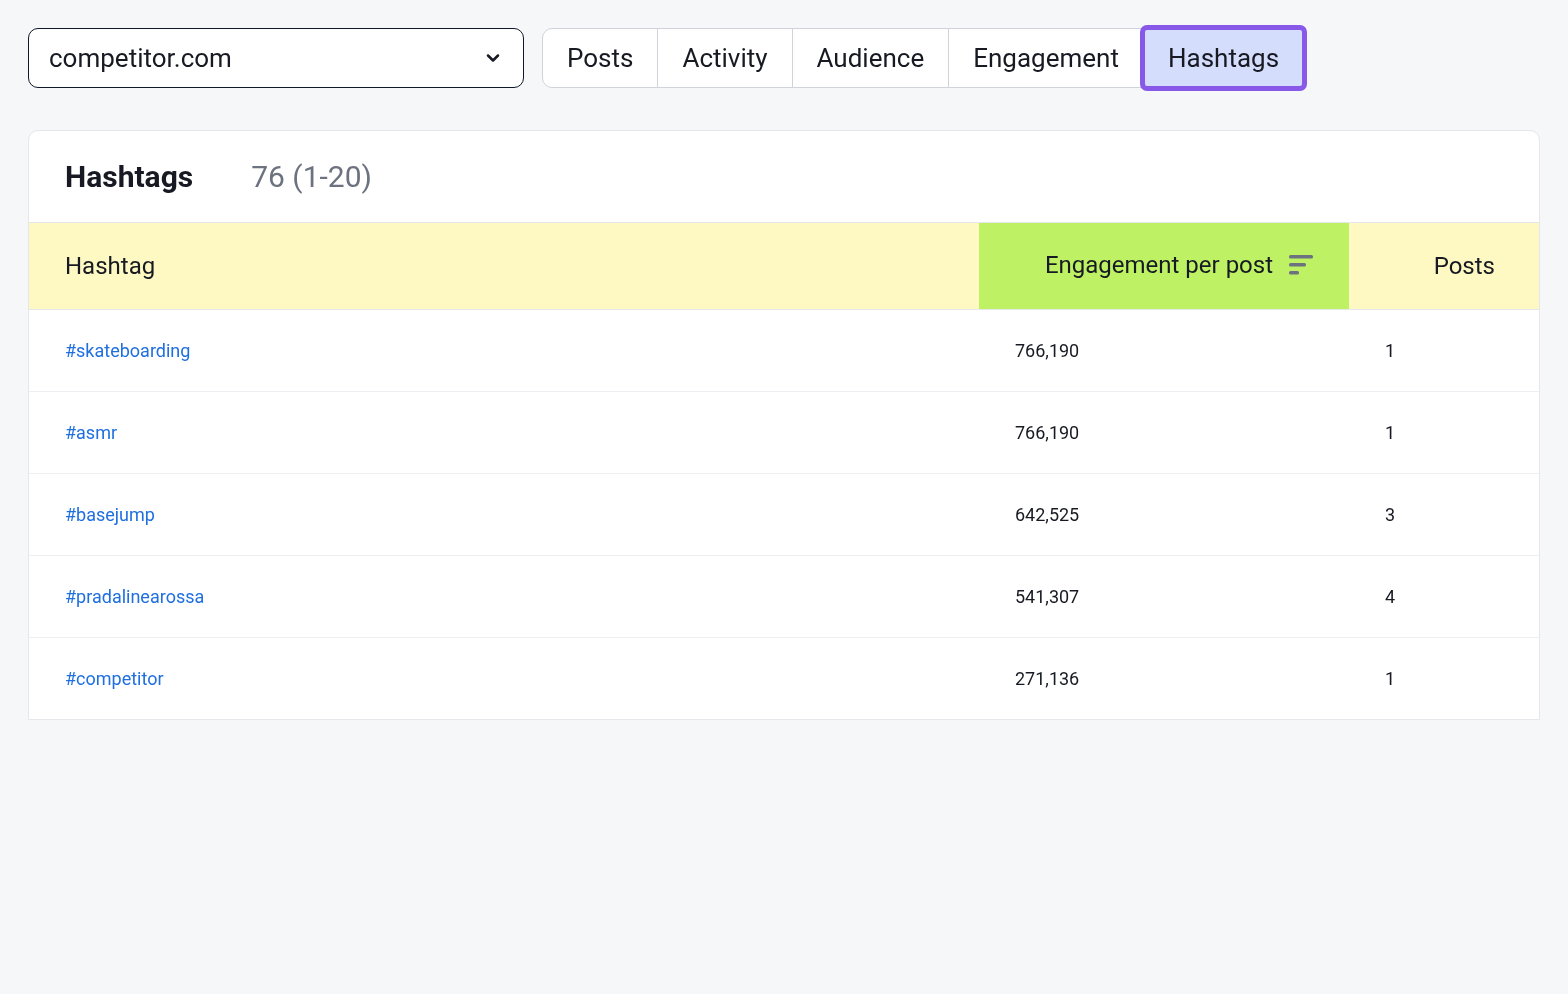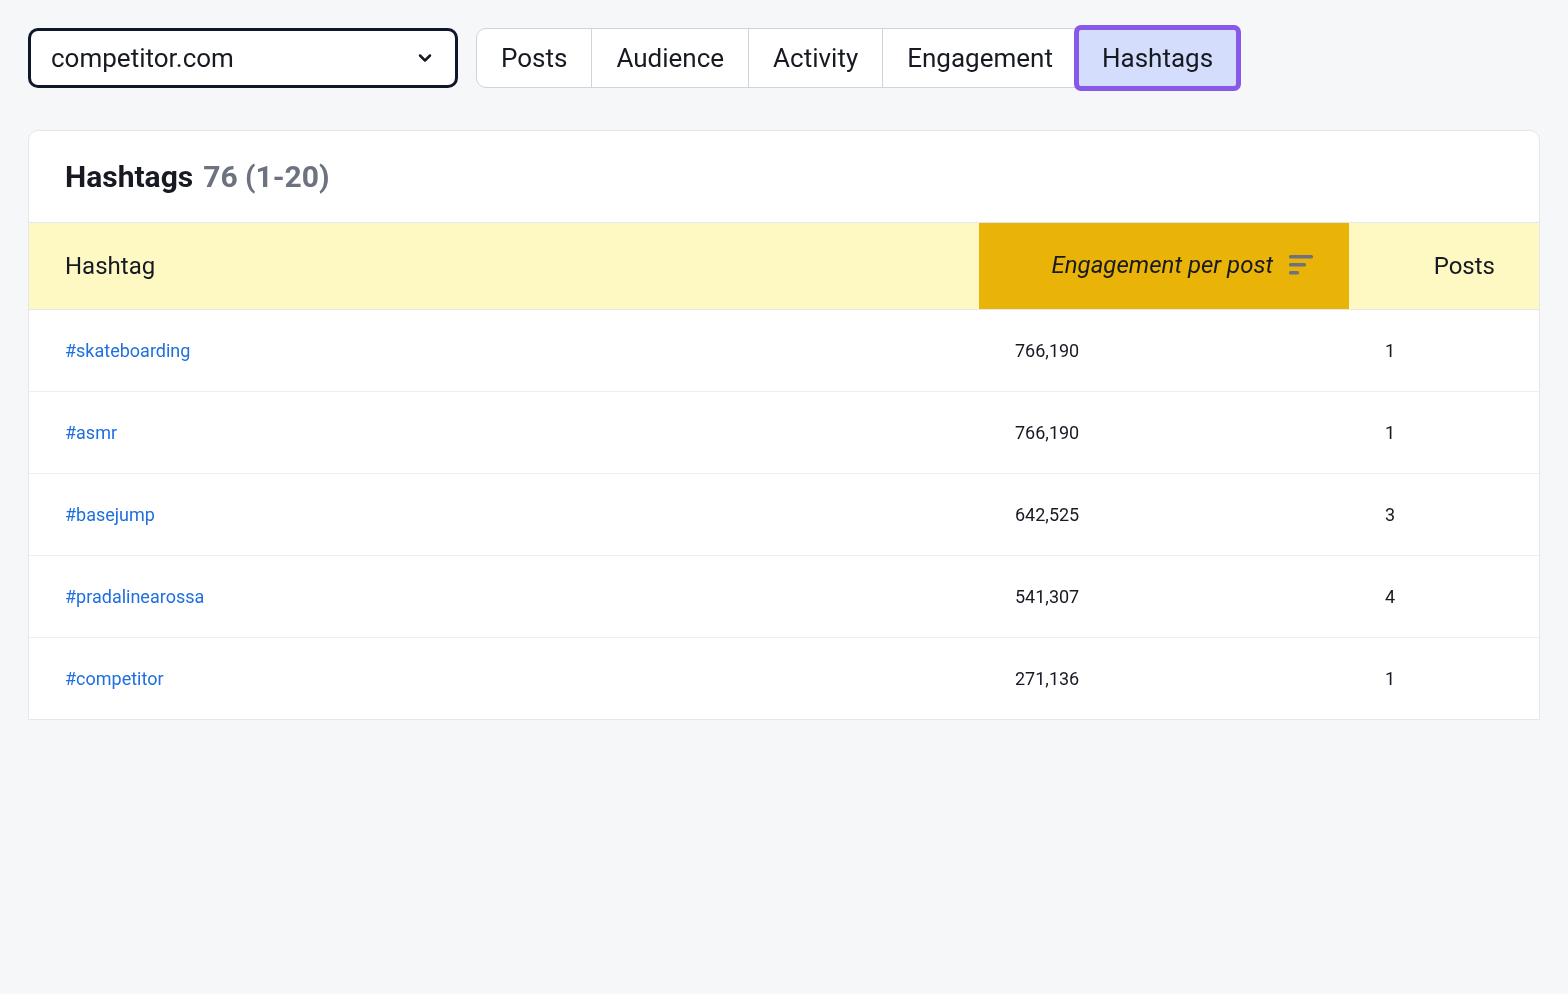--- a/index.html
+++ b/index.html
@@ -12,24 +12,24 @@
     padding: 28px 28px 0 28px;
   }
 
   .topbar {
     display: flex;
     align-items: center;
     gap: 12px;
   }
 
   .domain-select {
-    width: 430px;
+    width: 496px;
     height: 60px;
     background: #ffffff;
-    border: 3px solid #0f172a;
+    border: 1px solid #0f172a;
     border-radius: 10px;
     display: flex;
     align-items: center;
     justify-content: space-between;
     padding: 0 20px;
     cursor: pointer;
   }
   .domain-select .label {
     font-size: 26px;
     color: #171a22;
@@ -86,42 +86,41 @@
   }
 
   .panel-header {
     padding: 28px 36px;
     font-size: 30px;
     display: flex;
     align-items: baseline;
     gap: 10px;
   }
   .panel-header .title { font-weight: 700; }
-  .panel-header .count { color: #6c727f; font-weight: 700; }
+  .panel-header .count { color: #6c727f; font-weight: 400; margin-left: 48px; }
 
   table {
     width: 100%;
     border-collapse: collapse;
     table-layout: fixed;
   }
   thead th {
     background: #fef9c3;
     border-top: 1px solid #e5e7eb;
     border-bottom: 1px solid #e5e7eb;
     font-weight: 400;
     font-size: 24px;
     color: #171a22;
     text-align: left;
     padding: 28px 36px;
   }
   thead th.col-epp {
-    background: #eab308;
+    background: #bef264;
     text-align: right;
     width: 370px;
-    font-style: italic;
   }
   thead th.col-posts {
     text-align: right;
     width: 190px;
     padding-right: 44px;
   }
   .sort-icon {
     display: inline-block;
     vertical-align: middle;
     margin-left: 10px;
@@ -155,24 +154,24 @@
           <polyline points="6 9 12 15 18 9"></polyline>
         </svg>
     </span>
   </div>
 
   <div class="tabs" id="tabs-container">
       <div class="tab">
         <span>Posts</span>
       </div>
       <div class="tab">
+        <span>Activity</span>
+      </div>
+      <div class="tab">
         <span>Audience</span>
-      </div>
-      <div class="tab">
-        <span>Activity</span>
       </div>
       <div class="tab">
         <span>Engagement</span>
       </div>
       <div class="tab active">
         <span>Hashtags</span>
       </div>
     </div>
 </div>
 

